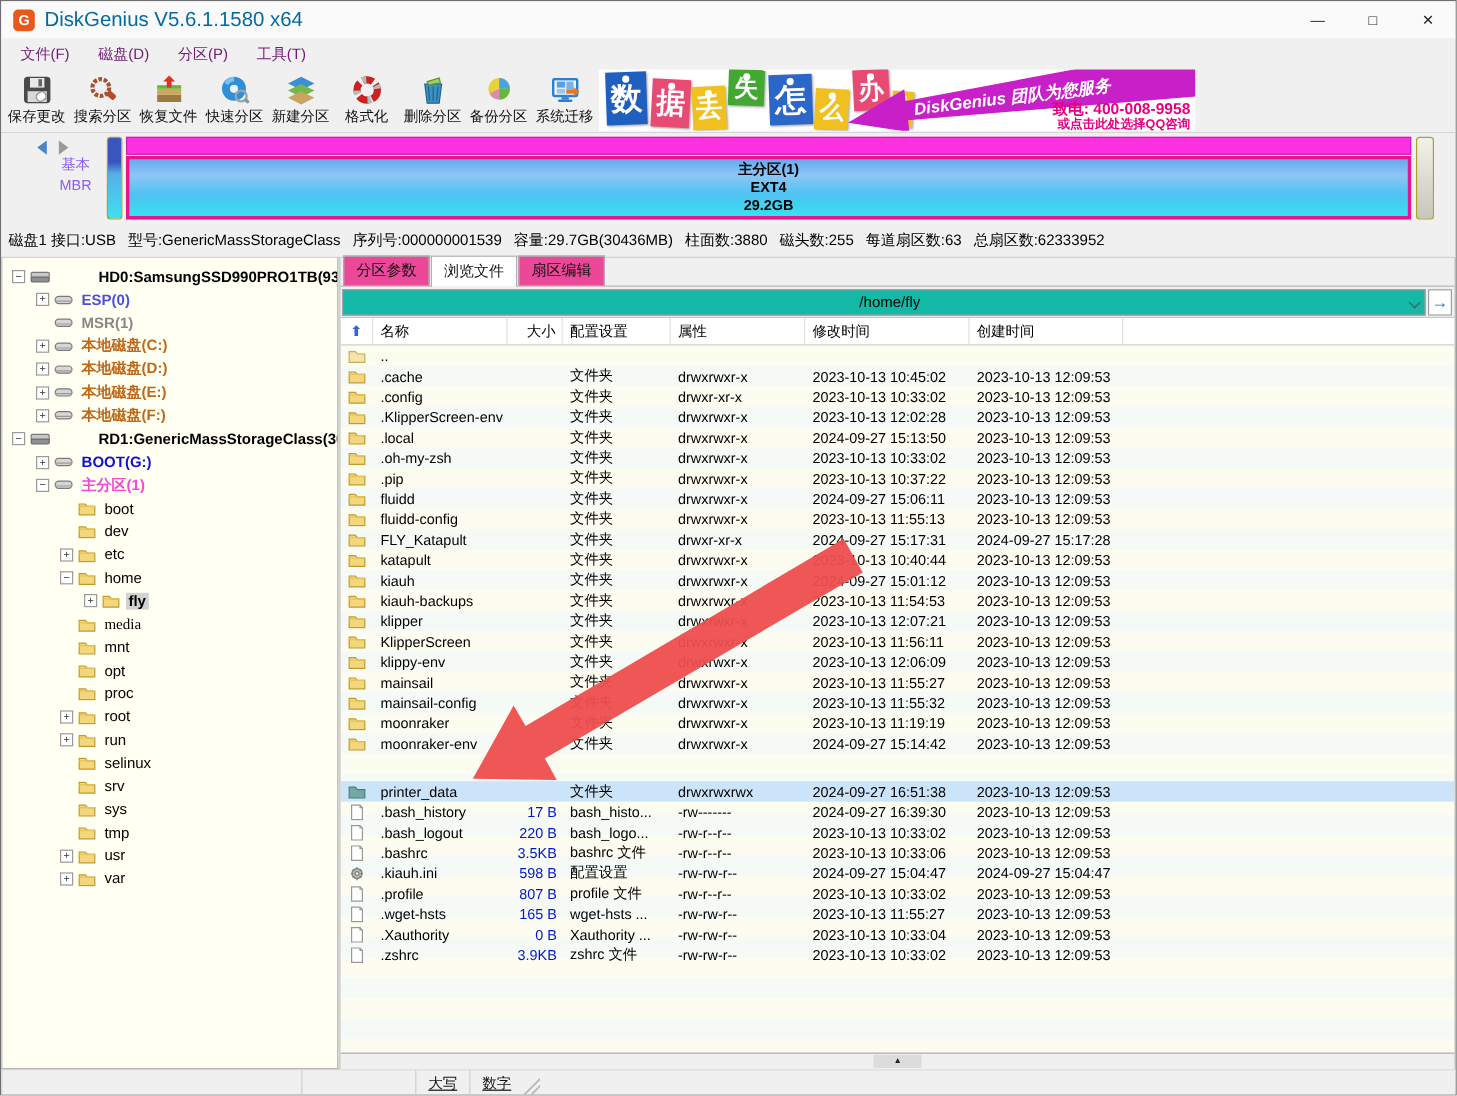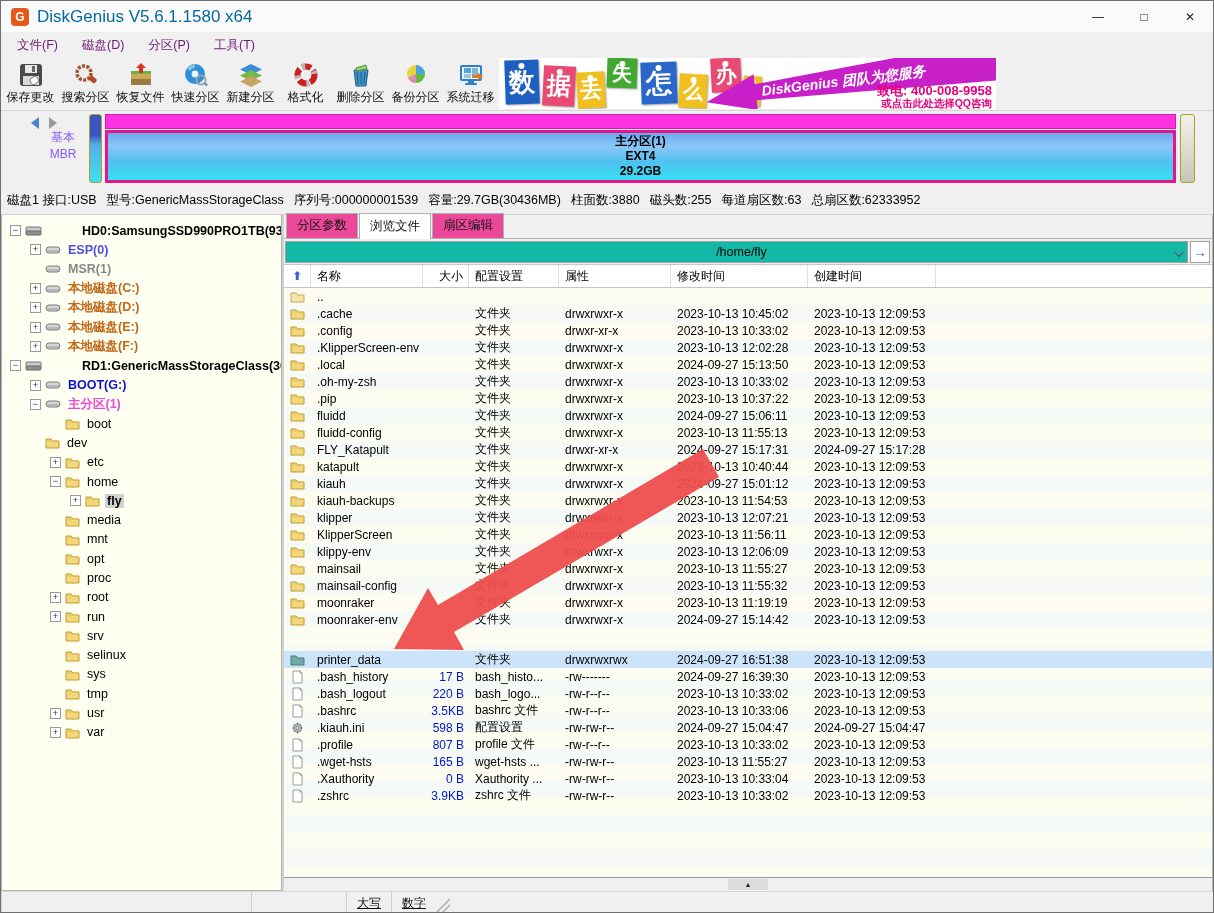--- a/index.html
+++ b/index.html
@@ -403,21 +403,21 @@
         <div class="tree-row" style="padding-left: 48px;">
           <span class="exp-none"></span>
           <span class="icon tree-icon">
             <svg width="15" height="13" viewBox="0 0 15 13">
               <path d="M1 3 h5 l2 2 h6 v7 H1 Z" fill="#f2d77c" stroke="#c39a2e"></path>
               <path d="M1 5 h13" stroke="#e6c35a"></path>
             </svg>
           </span>
           <span class="tree-label ">boot</span>
         </div>
-        <div class="tree-row" style="padding-left: 28px;">
+        <div class="tree-row" style="padding-left: 48px;">
           <span class="exp-none"></span>
           <span class="icon tree-icon">
             <svg width="15" height="13" viewBox="0 0 15 13">
               <path d="M1 3 h5 l2 2 h6 v7 H1 Z" fill="#f2d77c" stroke="#c39a2e"></path>
               <path d="M1 5 h13" stroke="#e6c35a"></path>
             </svg>
           </span>
           <span class="tree-label ">dev</span>
         </div>
         <div class="tree-row" style="padding-left: 48px;">
@@ -443,21 +443,21 @@
         <div class="tree-row" style="padding-left: 68px;">
           <span class="expander">+</span>
           <span class="icon tree-icon">
             <svg width="15" height="13" viewBox="0 0 15 13">
               <path d="M1 3 h5 l2 2 h6 v7 H1 Z" fill="#f2d77c" stroke="#c39a2e"></path>
               <path d="M1 5 h13" stroke="#e6c35a"></path>
             </svg>
           </span>
           <span class="tree-label t-sel">fly</span>
         </div>
-        <div class="tree-row" style="padding-left: 48px;">
+        <div class="tree-row" style="padding-left: 48px; font-family: Liberation Serif, serif;">
           <span class="exp-none"></span>
           <span class="icon tree-icon">
             <svg width="15" height="13" viewBox="0 0 15 13">
               <path d="M1 3 h5 l2 2 h6 v7 H1 Z" fill="#f2d77c" stroke="#c39a2e"></path>
               <path d="M1 5 h13" stroke="#e6c35a"></path>
             </svg>
           </span>
           <span class="tree-label ">media</span>
         </div>
         <div class="tree-row" style="padding-left: 48px;">
@@ -511,31 +511,31 @@
           <span class="tree-label ">run</span>
         </div>
         <div class="tree-row" style="padding-left: 48px;">
           <span class="exp-none"></span>
           <span class="icon tree-icon">
             <svg width="15" height="13" viewBox="0 0 15 13">
               <path d="M1 3 h5 l2 2 h6 v7 H1 Z" fill="#f2d77c" stroke="#c39a2e"></path>
               <path d="M1 5 h13" stroke="#e6c35a"></path>
             </svg>
           </span>
+          <span class="tree-label ">selinux</span>
+        </div>
+        <div class="tree-row" style="padding-left: 48px;">
+          <span class="exp-none"></span>
+          <span class="icon tree-icon">
+            <svg width="15" height="13" viewBox="0 0 15 13">
+              <path d="M1 3 h5 l2 2 h6 v7 H1 Z" fill="#f2d77c" stroke="#c39a2e"></path>
+              <path d="M1 5 h13" stroke="#e6c35a"></path>
+            </svg>
+          </span>
           <span class="tree-label ">srv</span>
-        </div>
-        <div class="tree-row" style="padding-left: 48px;">
-          <span class="exp-none"></span>
-          <span class="icon tree-icon">
-            <svg width="15" height="13" viewBox="0 0 15 13">
-              <path d="M1 3 h5 l2 2 h6 v7 H1 Z" fill="#f2d77c" stroke="#c39a2e"></path>
-              <path d="M1 5 h13" stroke="#e6c35a"></path>
-            </svg>
-          </span>
-          <span class="tree-label ">selinux</span>
         </div>
         <div class="tree-row" style="padding-left: 48px;">
           <span class="exp-none"></span>
           <span class="icon tree-icon">
             <svg width="15" height="13" viewBox="0 0 15 13">
               <path d="M1 3 h5 l2 2 h6 v7 H1 Z" fill="#f2d77c" stroke="#c39a2e"></path>
               <path d="M1 5 h13" stroke="#e6c35a"></path>
             </svg>
           </span>
           <span class="tree-label ">sys</span>

